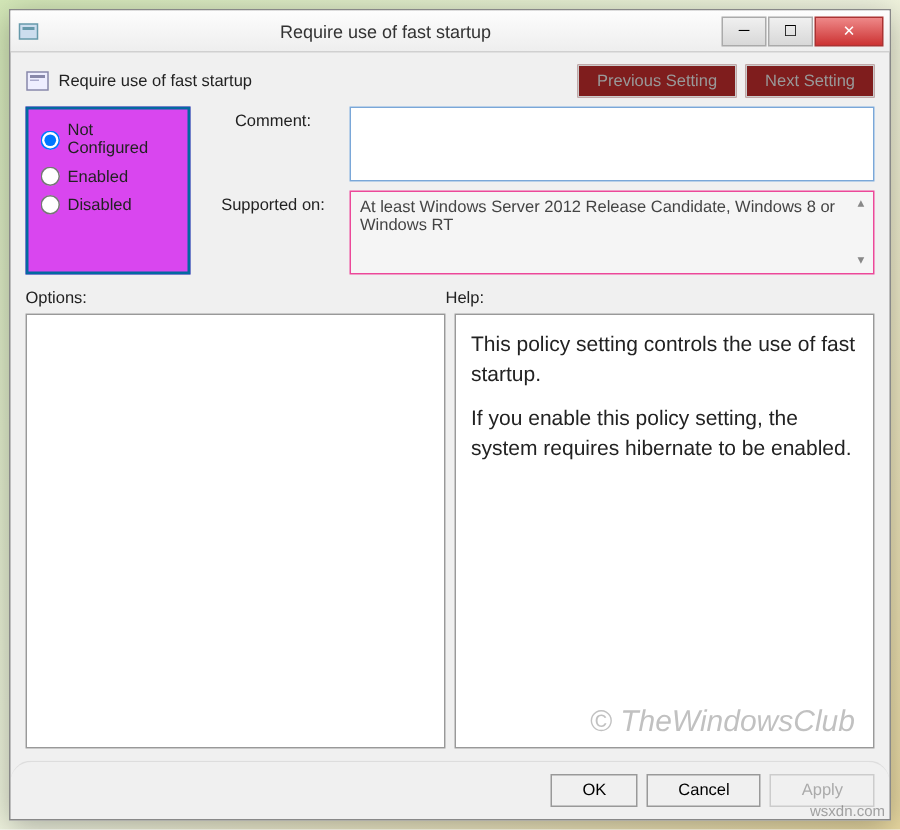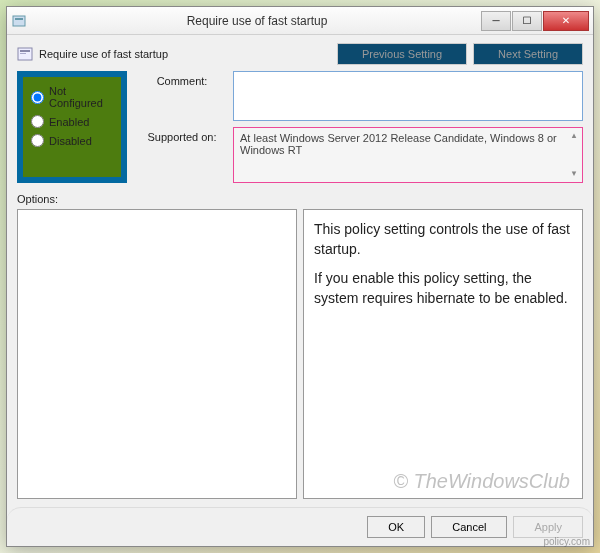--- a/index.html
+++ b/index.html
@@ -11,23 +11,23 @@
     .win-btns { display: flex; gap: 1px; }
     .win-btn { width: 30px; height: 20px; border: 1px solid #aaa; display: flex; align-items: center; justify-content: center; font-size: 10px; cursor: pointer; }
     .win-min { background: linear-gradient(#f0f0f0,#d8d8d8); }
     .win-max { background: linear-gradient(#f0f0f0,#d8d8d8); }
     .win-close { background: linear-gradient(#e88,#c33); color: white; border-color: #a33; width: 46px; }
     .content { flex: 1; display: flex; flex-direction: column; padding: 8px 10px; font-size: 11px; color: #222; }
     .header-row { display: flex; align-items: center; margin-bottom: 6px; }
     .header-icon { width: 16px; height: 16px; margin-right: 6px; }
     .header-label { flex: 1; }
     .nav-btns { display: flex; gap: 6px; }
-    .nav-btn { padding: 4px 24px; border: 1px solid #ccc; background: #0c4a6e; color: #999; font-size: 11px; cursor: default; }
+    .nav-btn { padding: 4px 12px; border: 1px solid #ccc; background: #7f1d1d; color: #999; font-size: 11px; cursor: default; }
     .upper { display: flex; gap: 10px; }
-    .radio-col { width: 110px; padding-top: 6px; border: 6px solid #0369a1; background: #4d7c0f; padding: 8px; }
+    .radio-col { width: 110px; padding-top: 6px; border: 2px solid #0369a1; background: #d946ef; padding: 8px; }
     .radio-row { display: flex; align-items: center; margin-bottom: 6px; gap: 5px; }
     .radio-row input { margin: 0; }
     .fields-col { flex: 1; display: flex; flex-direction: column; gap: 6px; }
     .field-row { display: flex; align-items: flex-start; gap: 6px; }
     .field-label { width: 90px; text-align: center; padding-top: 4px; }
     .comment-box { flex: 1; height: 50px; border: 1px solid #7aa7d8; background: #fff; resize: none; font-family: inherit; font-size: 11px; padding: 4px; }
     .supported-box { flex: 1; height: 56px; border: 1px solid #ec4899; background: #f5f5f5; padding: 4px 6px; font-size: 11px; color: #444; overflow: auto; position: relative; }
     .lower-labels { display: flex; margin-top: 10px; margin-bottom: 4px; }
     .options-label { width: 280px; }
     .help-label { flex: 1; }
@@ -100,32 +100,33 @@
             <span>At least Windows Server 2012 Release Candidate, Windows 8 or Windows RT</span>
             <span class="scroll-arrow" style="top:2px">▴</span>
             <span class="scroll-arrow" style="bottom:2px">▾</span>
           </div>
         </div>
       </div>
     </div>
 
     <div class="lower-labels">
       <div class="options-label">Options:</div>
+      <div class="help-label">Help:</div>
     </div>
 
     <div class="lower">
       <div class="options-box"></div>
       <div class="help-box">
         <p>This policy setting controls the use of fast startup.</p>
         <p>If you enable this policy setting, the system requires hibernate to be enabled.</p>
       </div>
     </div>
   </div>
 
   <div class="footer">
     <button class="footer-btn">OK</button>
     <button class="footer-btn">Cancel</button>
     <button class="footer-btn disabled">Apply</button>
   </div>
 </div>
 
 <div class="watermark">© TheWindowsClub</div>
-<div class="watermark2">policy.com</div>
+<div class="watermark2">wsxdn.com</div>
 
 </body></html>

